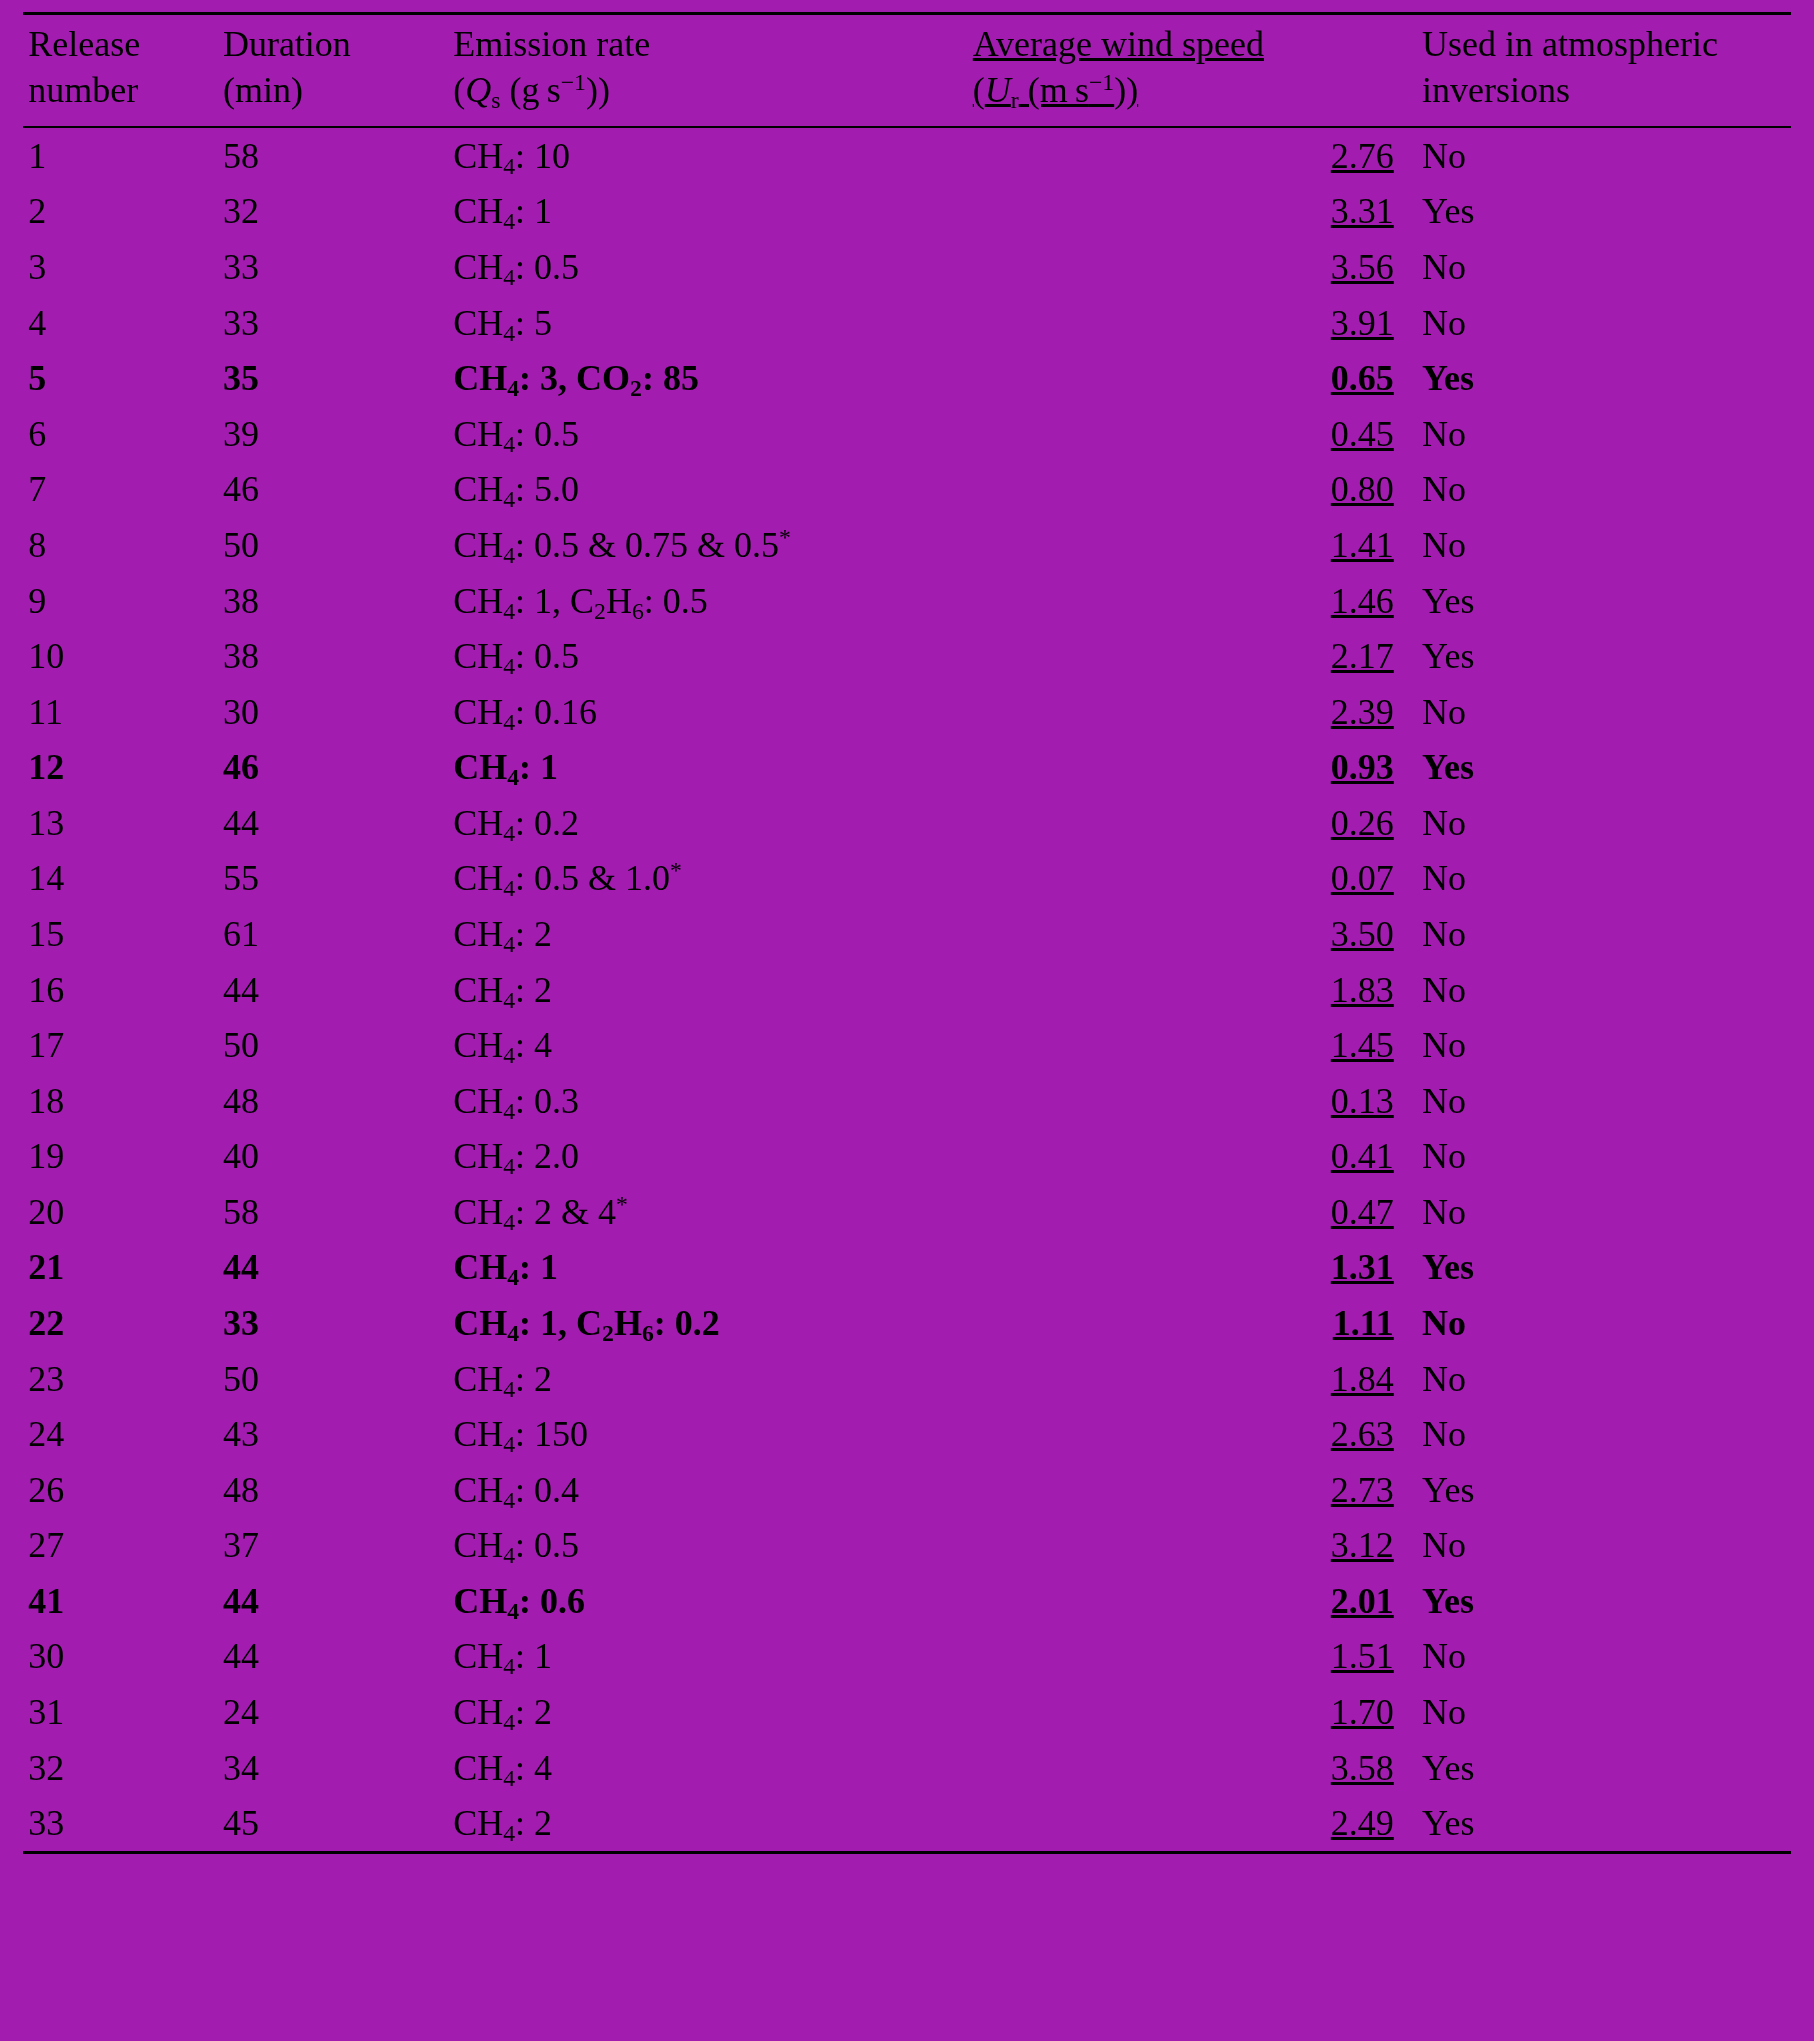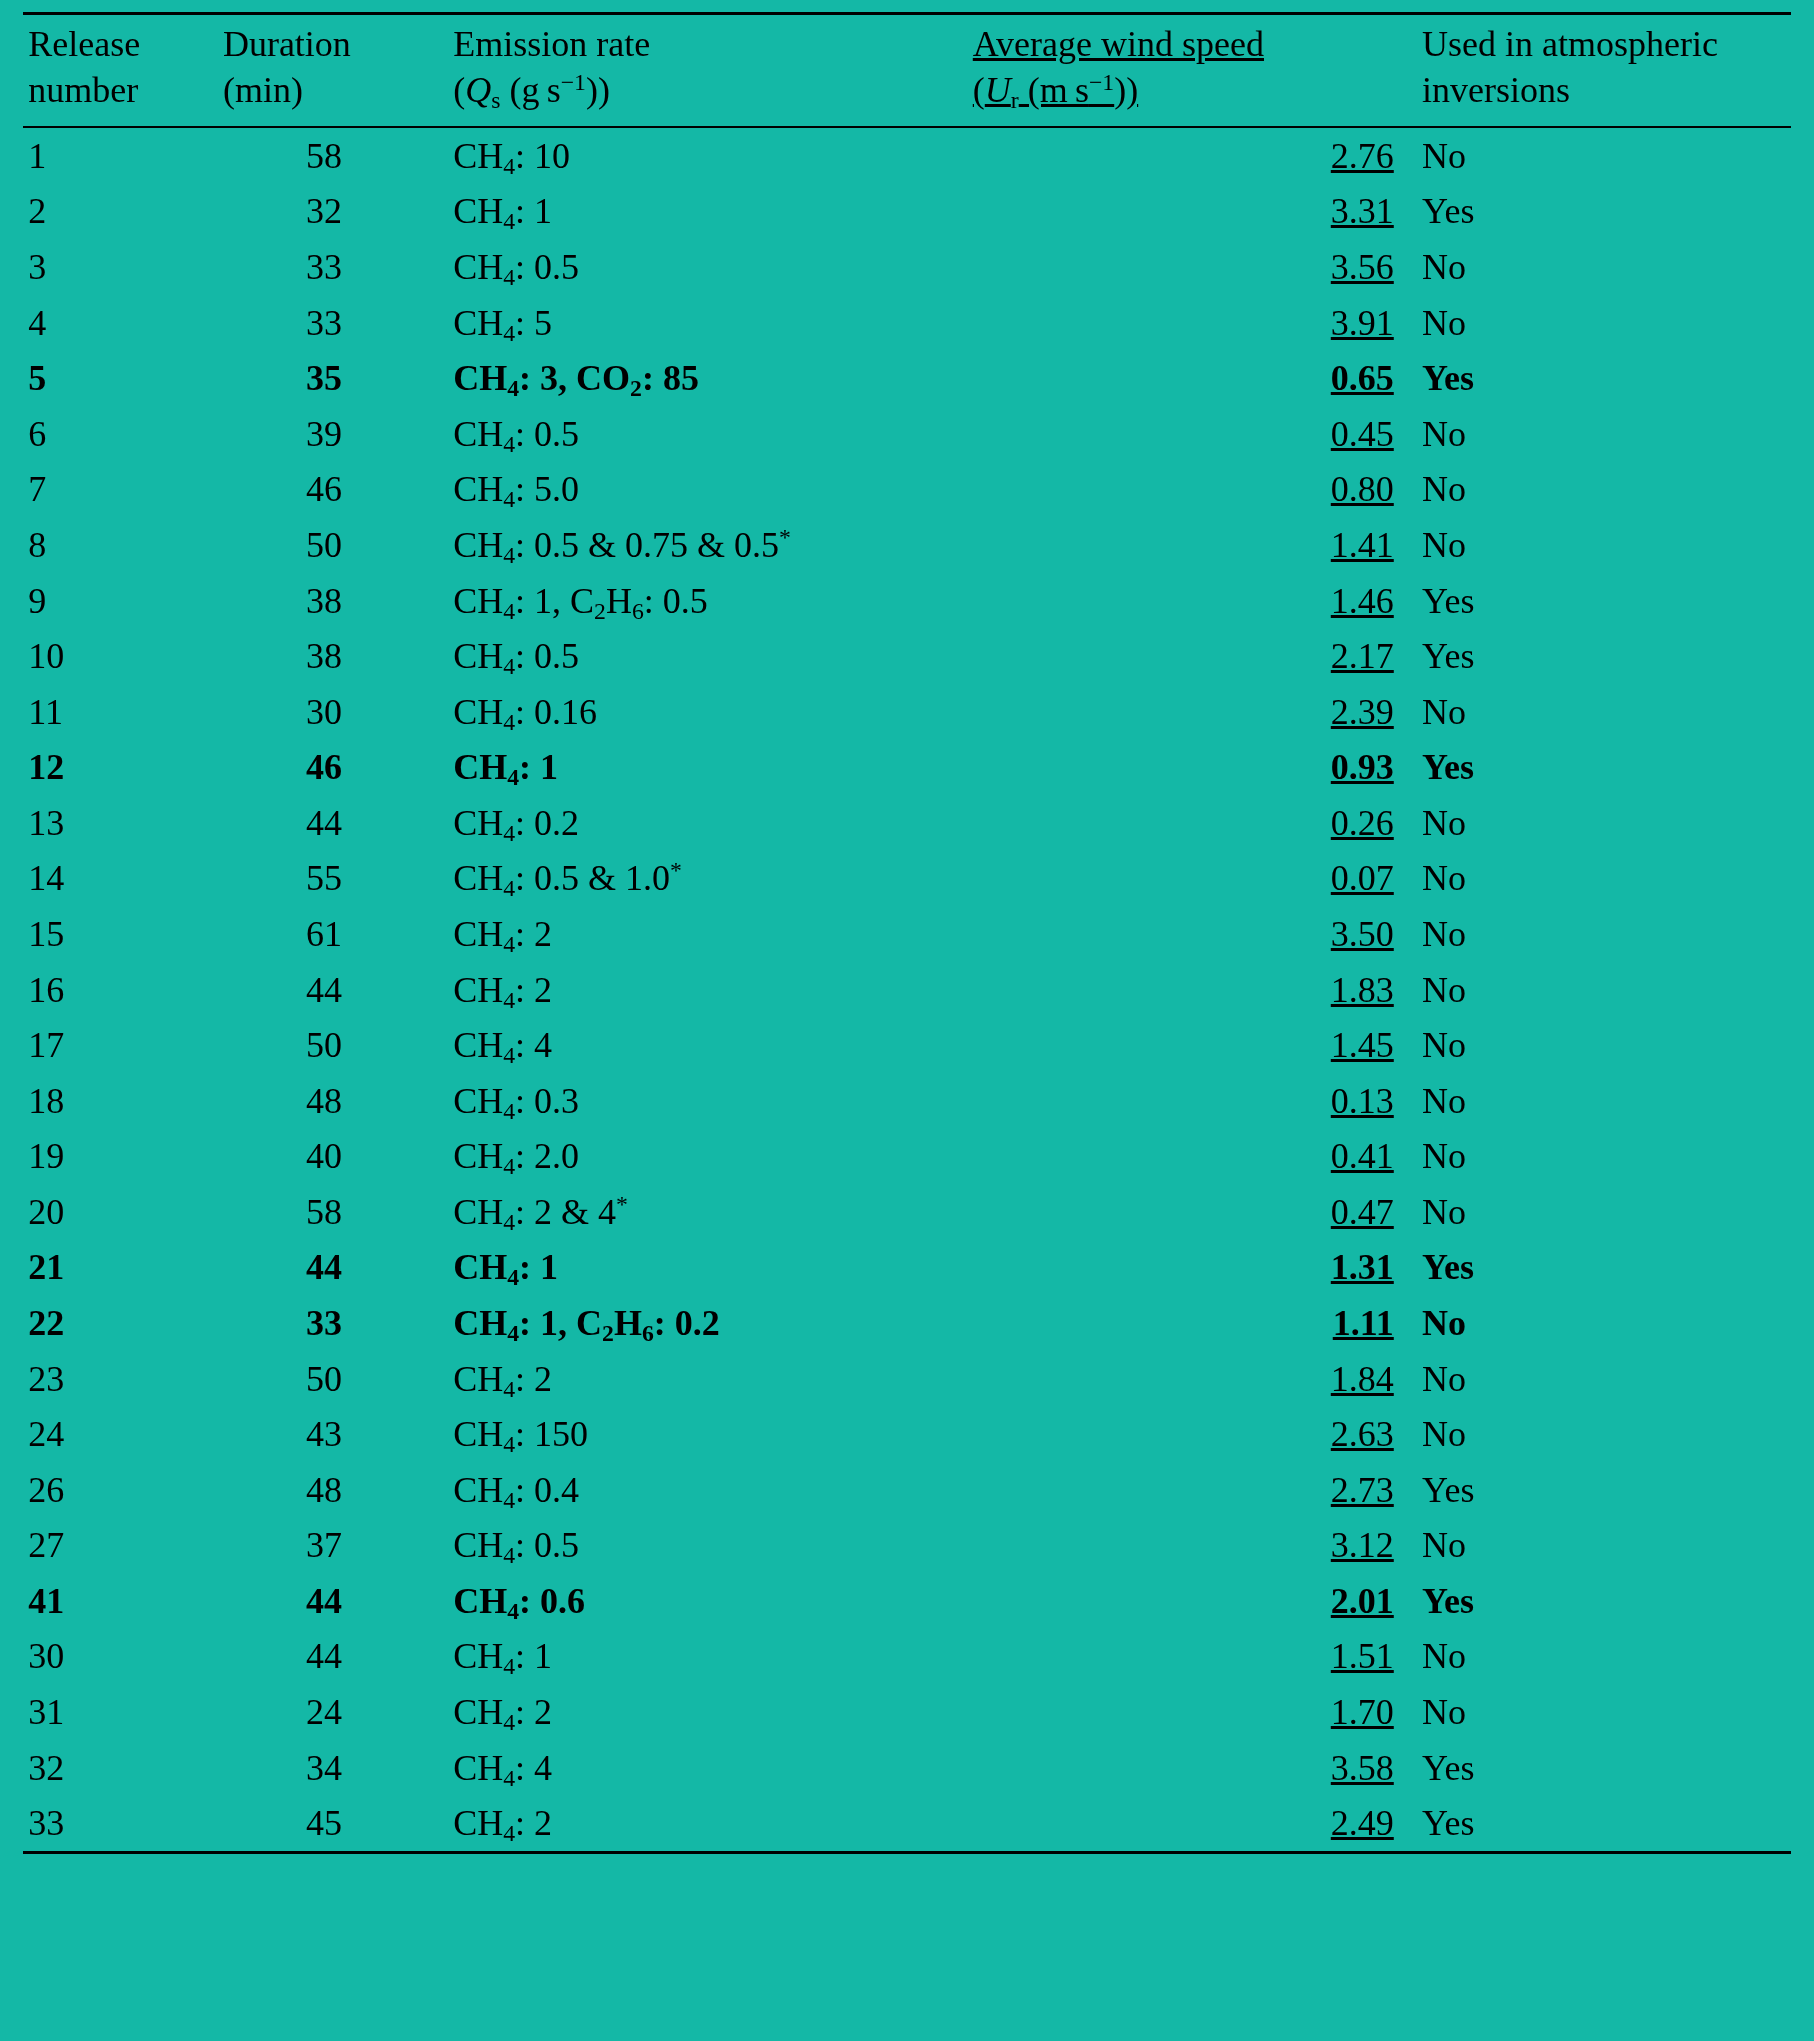--- a/index.html
+++ b/index.html
@@ -9,21 +9,21 @@
   }
   body {
     font-family: "Liberation Serif", serif;
     color: #000000;
   }
   .page {
     width: 1814px;
     min-height: 2042px;
     box-sizing: border-box;
     padding: 12.3px 23px 17.6px 23px;
-    background: #14b8a6;
+    background: #a21caf;
   }
   table.data-table {
     border-collapse: collapse;
     width: 100%;
     font-size: 36px;
     line-height: 1.30;
   }
   table.data-table thead th {
     font-weight: normal;
     text-align: left;
@@ -38,21 +38,21 @@
   }
   .rule-bottom {
     border-bottom: 3.5px solid #000;
   }
   table.data-table tbody td {
     padding: 4.4px 5.3px 4.4px 5.3px;
     vertical-align: top;
   }
   
   .col-release { width: 184px; text-align: left; }
-  .col-duration { width: 202px; text-align: center; }
+  .col-duration { width: 202px; text-align: left; }
   .col-emission { width: 509px; text-align: left; padding-left: 23px !important; }
   .col-wind { width: 421px; text-align: right; text-decoration: underline; }
   .col-used { text-align: left; padding-left: 23px !important; }
 
   th.col-emission, th.col-used { padding-left: 23px !important; }
 
   .hdr-line { display: block; white-space: nowrap; }
 
   sub, sup {
     font-size: 0.66em;

